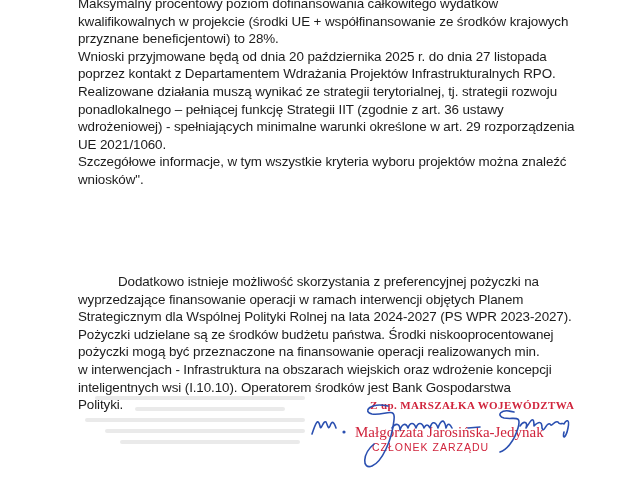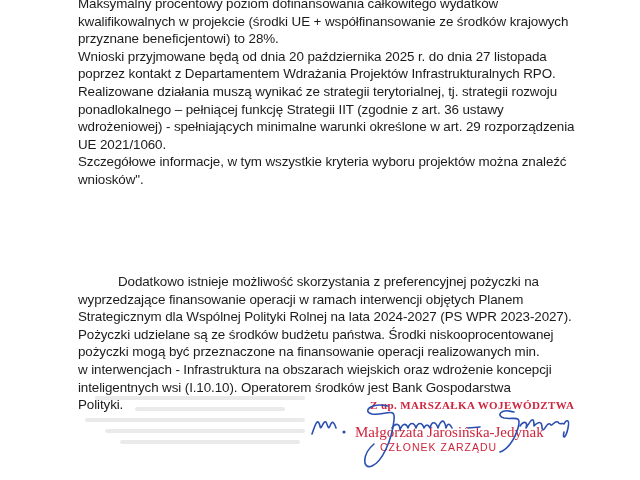--- a/index.html
+++ b/index.html
@@ -26,21 +26,21 @@
   }
   .bleed span { display: block; height: 11px; }
   .bleed i { display: inline-block; height: 4px; background: #eaeaea; border-radius: 2px; margin-right: 4px; }
   .stamp { position: absolute; left: 345px; top: 392px; width: 200px; height: 70px; }
   .stamp-line {
     position: absolute; white-space: nowrap; color: #d0243c;
     font-family: "Liberation Serif", serif;
   }
   #stamp-title { left: 25px; top: 7px; font-size: 11px; font-weight: bold; letter-spacing: 0.4px; }
   #stamp-name { left: 10px; top: 32px; font-size: 15px; }
-  #stamp-role { left: 35px; top: 49px; font-size: 10.5px; letter-spacing: 1px; font-family: "Liberation Sans", sans-serif; }
+  #stamp-role { left: 27px; top: 49px; font-size: 10.5px; letter-spacing: 1px; font-family: "Liberation Sans", sans-serif; }
   .signature { position: absolute; left: 300px; top: 392px; width: 290px; height: 80px; }
 </style>
 </head>
 <body>
 
 <div class="page">
 
   <div class="para" id="p1">
     <span class="line">Maksymalny procentowy poziom dofinansowania całkowitego wydatków</span>
     <span class="line">kwalifikowalnych w projekcie (środki UE + współfinansowanie ze środków krajowych</span>

